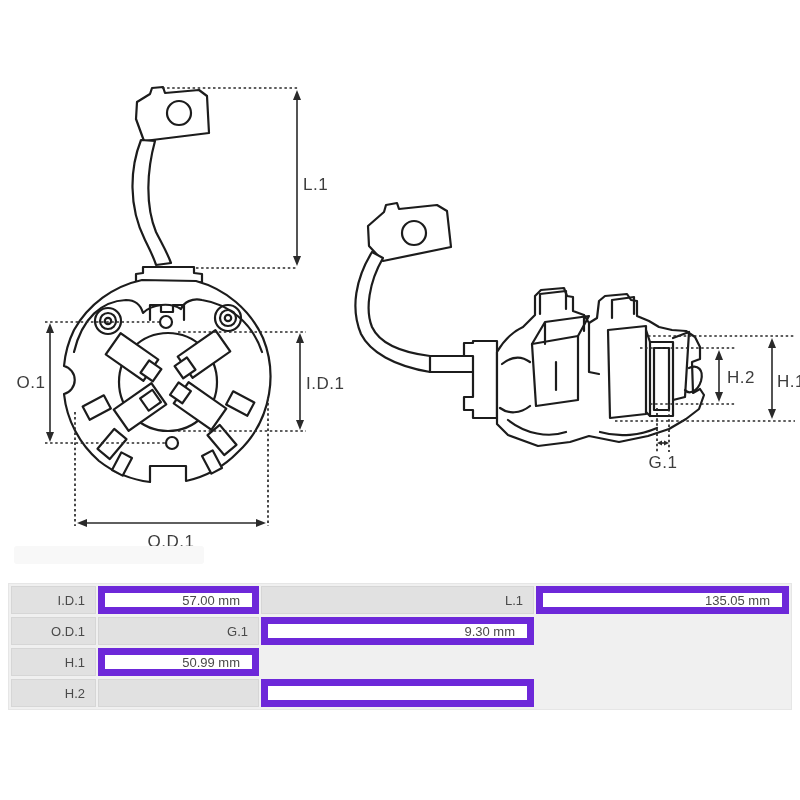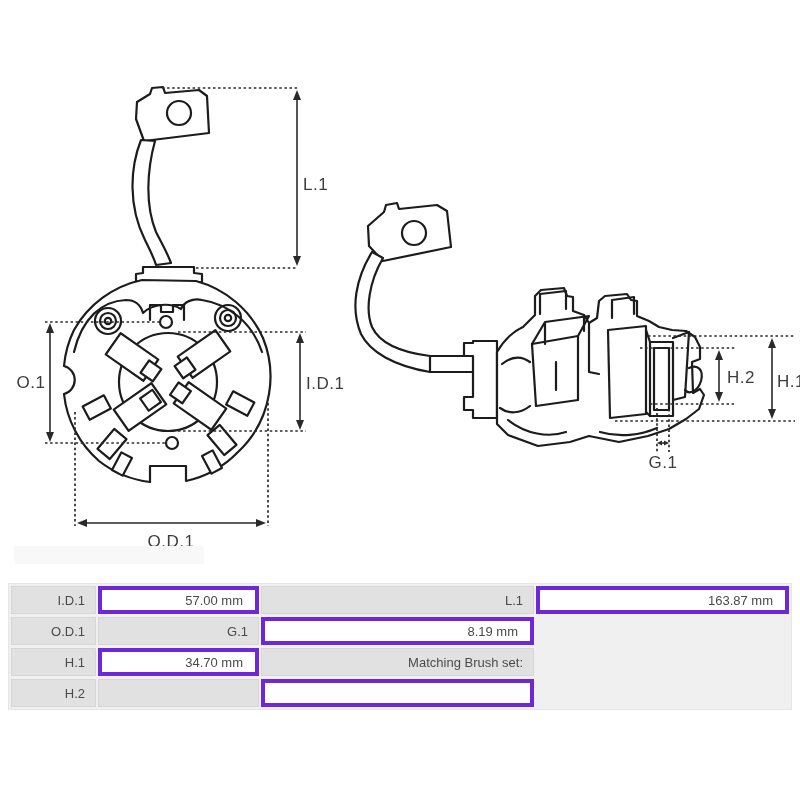--- a/index.html
+++ b/index.html
@@ -12,21 +12,21 @@
   .watermark{position:absolute;left:14px;top:546px;width:190px;height:18px;
              background:#f8f8f8;border-radius:3px;}
   
   .spec-table{position:absolute;left:8px;top:583px;width:784px;box-sizing:border-box;
               background:#f0f0f0;border:1px solid #e6e6e6;padding:2px;
               display:flex;flex-direction:column;gap:3px;}
   .spec-row{display:grid;grid-template-columns:85px 161px 273px auto;gap:2px;height:28px;}
   .spec-cell{box-sizing:border-box;display:flex;align-items:center;justify-content:flex-end;
              font-size:13px;color:#4a4a4a;white-space:nowrap;overflow:hidden;}
   .spec-cell.lbl{background:#e1e1e1;border:1px solid #d6d6d6;padding-right:10px;}
-  .spec-cell.val{background:#ffffff;border:4px solid #6d28d9;padding-right:12px;}
+  .spec-cell.val{background:#ffffff;border:7px solid #6d28d9;padding-right:12px;}
 </style>
 </head>
 <body>
 
 <div class="page">
 
   <div class="drawing-area">
     <svg width="800" height="565" viewBox="0 0 800 565" xmlns="http://www.w3.org/2000/svg">
 
       <g stroke="#1c1c1c" stroke-width="2.2" fill="none" stroke-linejoin="round" stroke-linecap="round">
@@ -189,33 +189,32 @@
   </div>
 
   <div class="watermark"></div>
 
   <div class="spec-table">
 
     <div class="spec-row">
       <div class="spec-cell lbl">I.D.1</div>
       <div class="spec-cell val">57.00 mm</div>
       <div class="spec-cell lbl">L.1</div>
-      <div class="spec-cell val">163.87 mm</div>
+      <div class="spec-cell val">135.05 mm</div>
     </div>
 
     <div class="spec-row">
       <div class="spec-cell lbl">O.D.1</div>
       <div class="spec-cell lbl">G.1</div>
-      <div class="spec-cell val">8.19 mm</div>
+      <div class="spec-cell val">9.30 mm</div>
     </div>
 
     <div class="spec-row">
       <div class="spec-cell lbl">H.1</div>
-      <div class="spec-cell val">34.70 mm</div>
-      <div class="spec-cell lbl">Matching Brush set:</div>
+      <div class="spec-cell val">50.99 mm</div>
     </div>
 
     <div class="spec-row">
       <div class="spec-cell lbl">H.2</div>
       <div class="spec-cell lbl"></div>
       <div class="spec-cell val"></div>
     </div>
 
   </div>
 </div>

